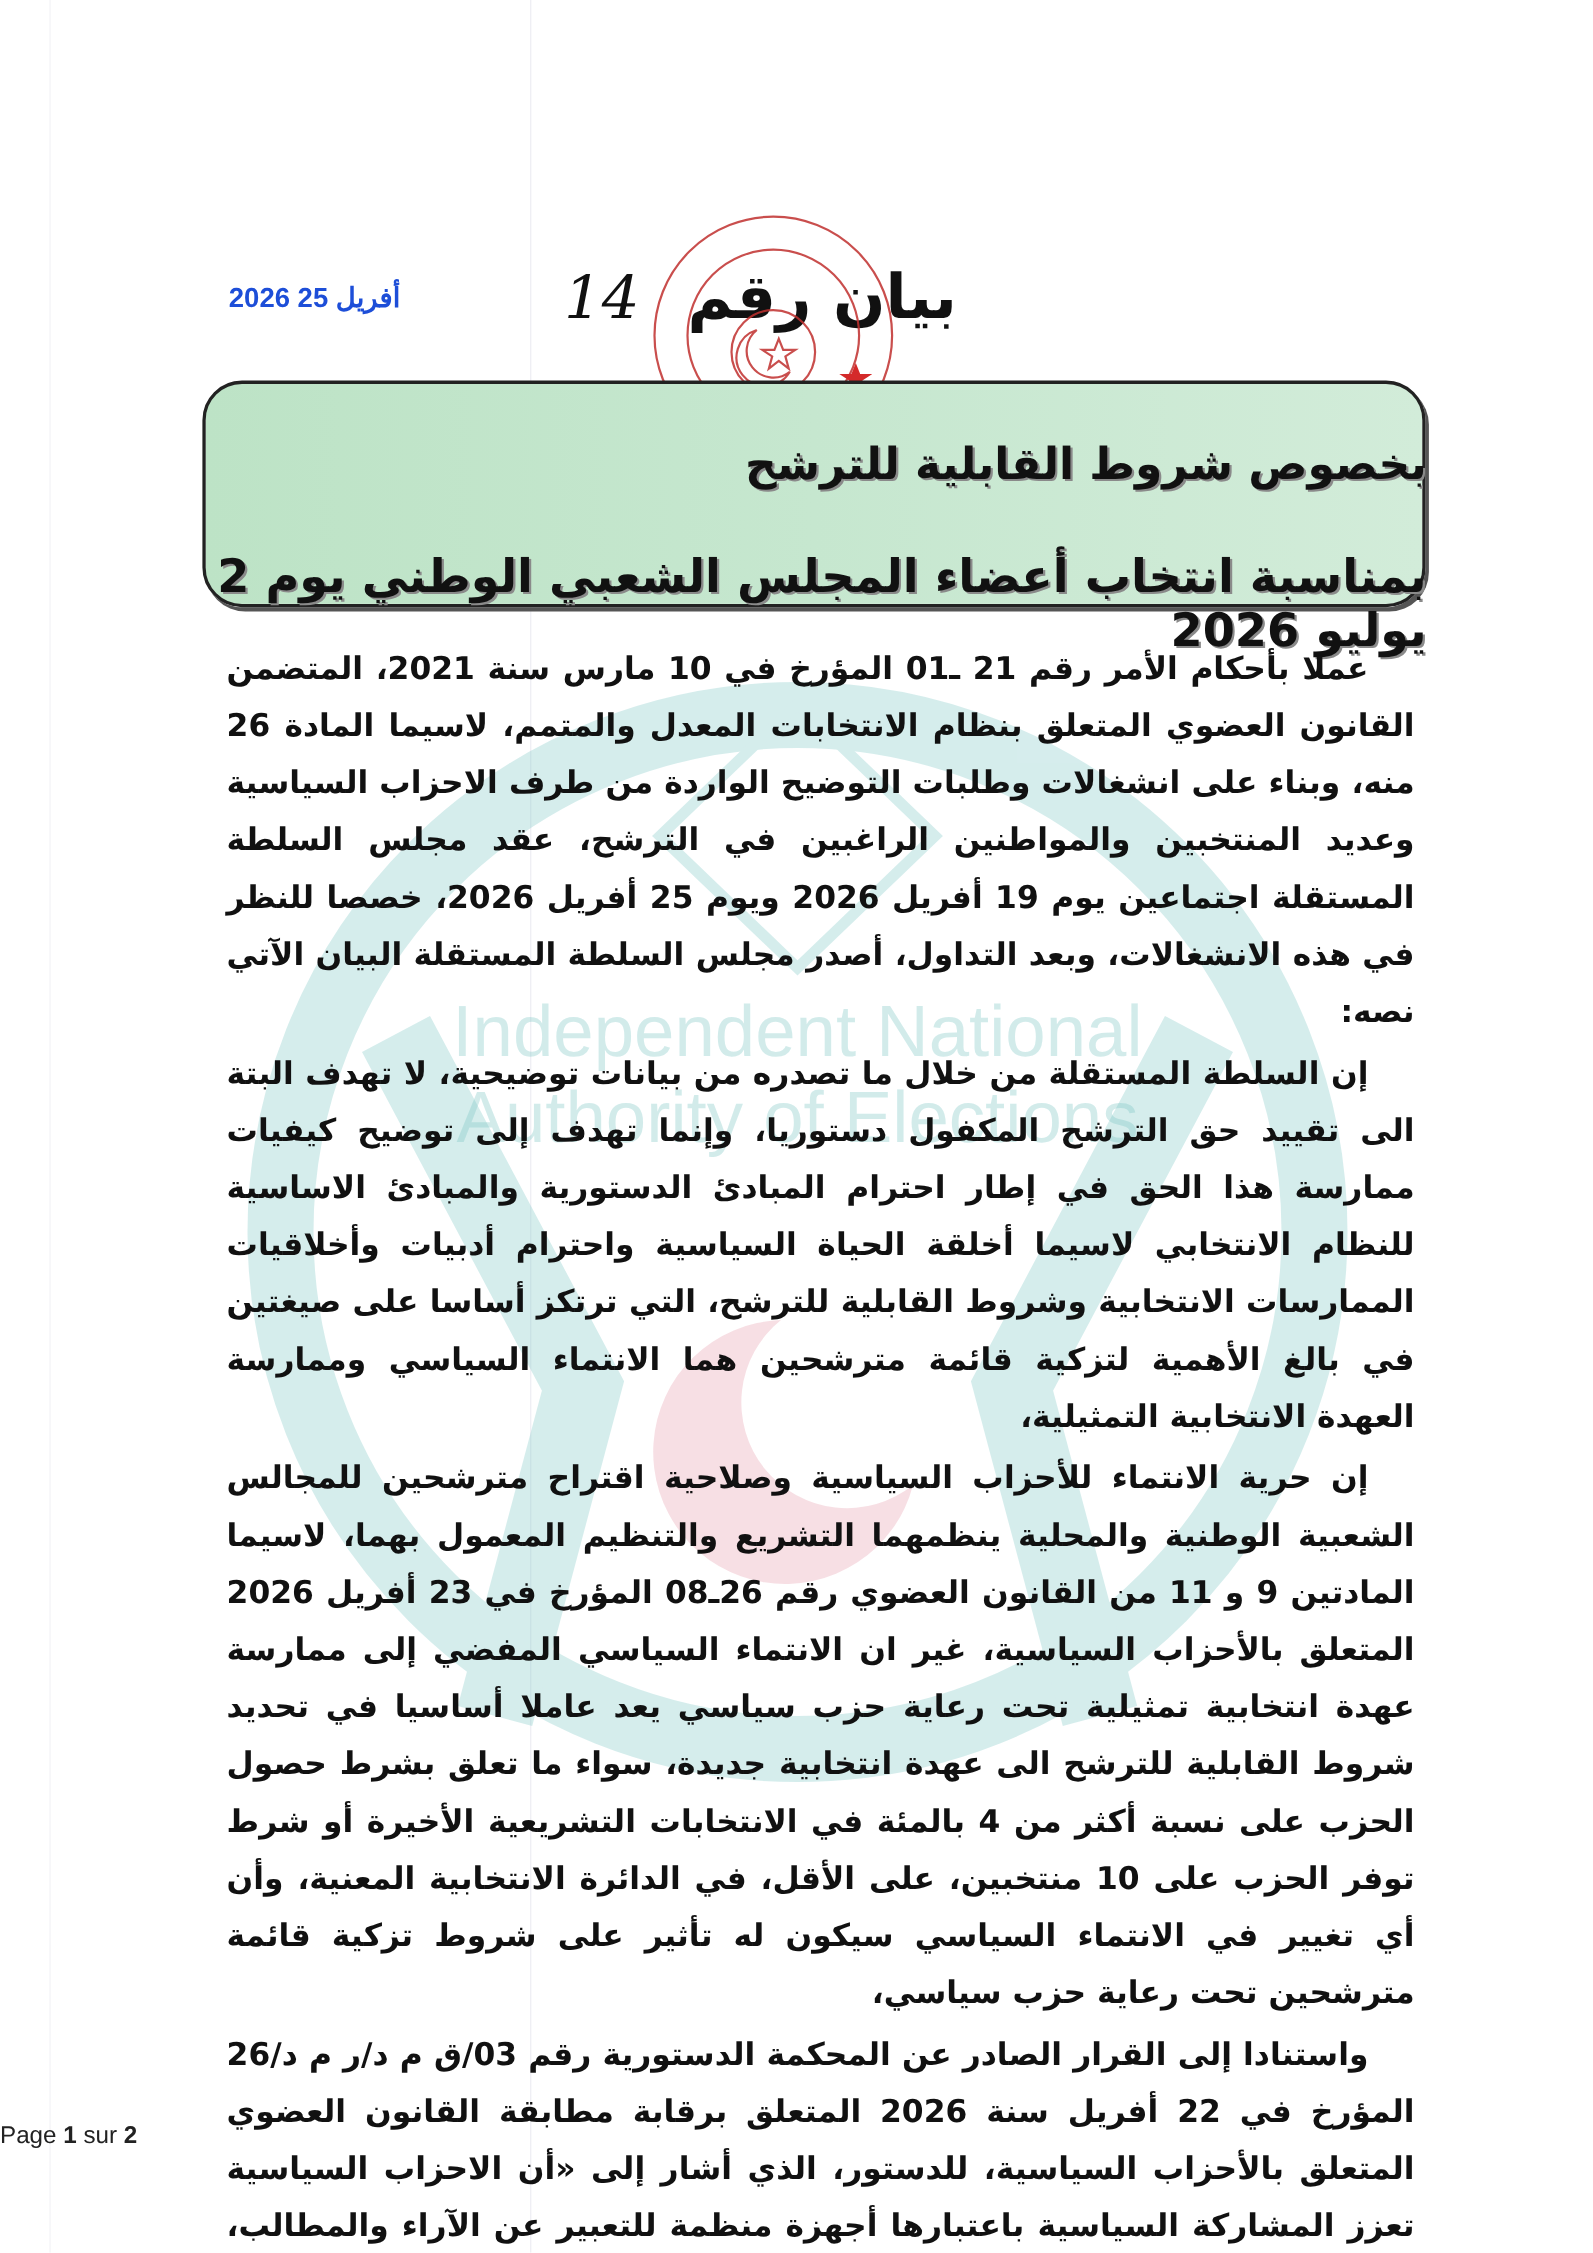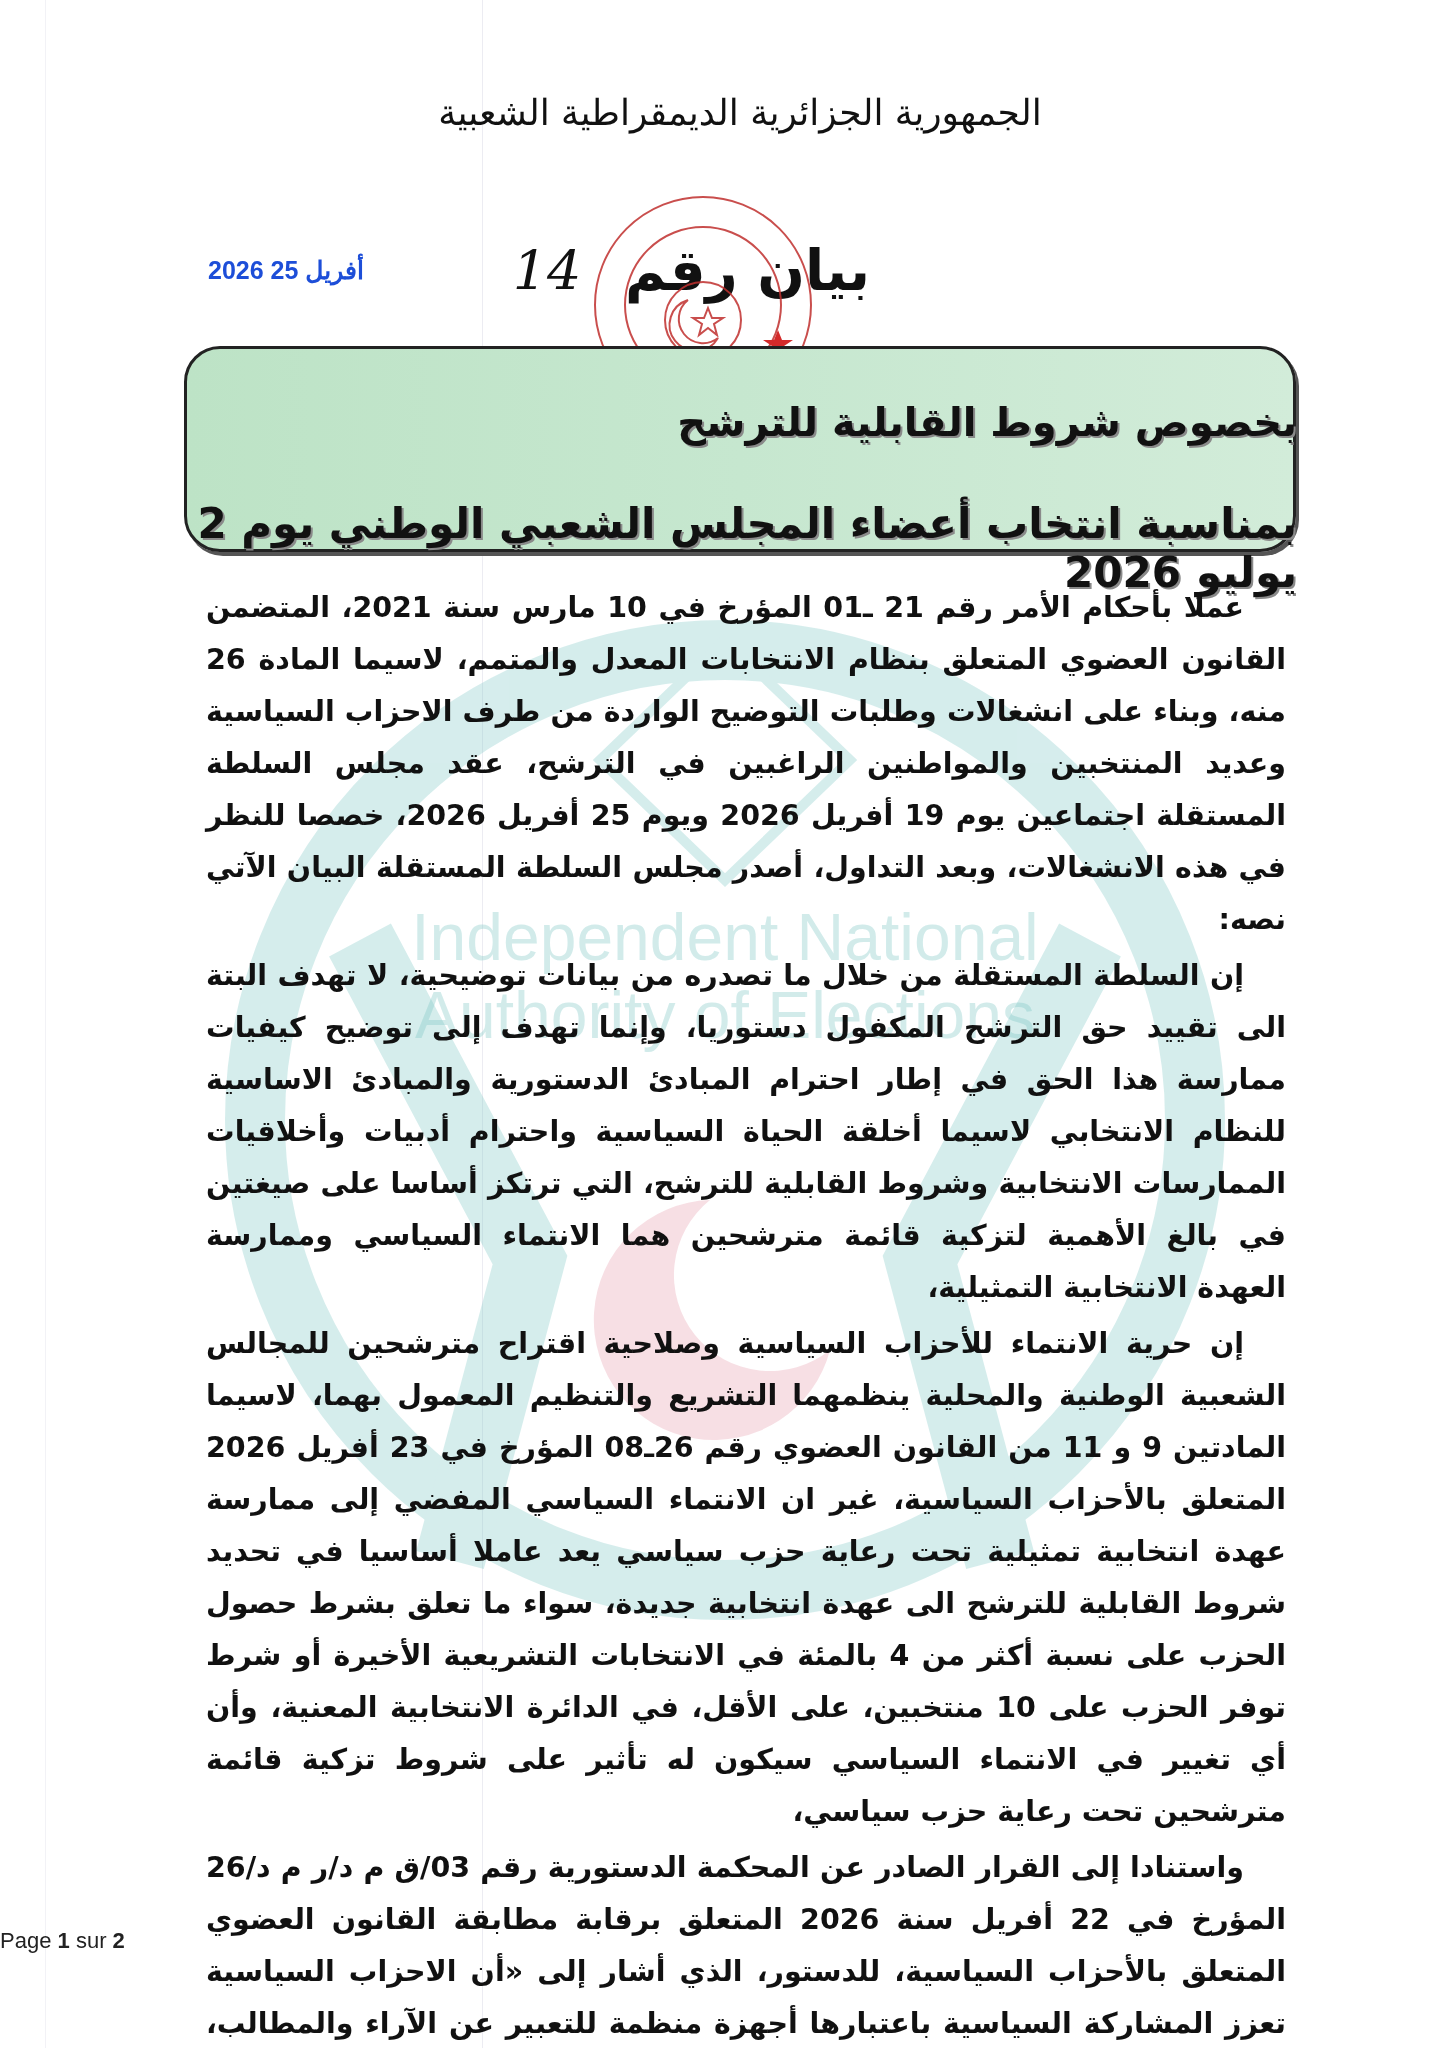--- a/index.html
+++ b/index.html
@@ -84,21 +84,20 @@
       <path d="M940 380 L770 700 L850 1000" stroke-width="70"></path>
       <path d="M575 80 L700 200 L575 320 L450 200 Z" stroke-width="10"></path>
     </g>
     <g opacity="0.35">
       <path d="M560 640 a120 120 0 1 0 120 150 a95 95 0 1 1 -120 -150 Z" fill="#e9a3b3"></path>
     </g>
     <text x="575" y="400" text-anchor="middle" font-family="Liberation Sans, sans-serif" font-size="66" fill="#7fc8c6" opacity="0.35">Independent National</text>
     <text x="575" y="478" text-anchor="middle" font-family="Liberation Sans, sans-serif" font-size="66" fill="#7fc8c6" opacity="0.35">Authority of Elections</text>
   </svg>
 
-  <div class="header-line hdr1">الجمهورية الجزائرية الديمقراطية الشعبية</div>
 
   <div class="stamp-date">2026 أفريل 25</div>
 
   <div class="statement-no">
     <span>بيان رقم</span>
     <span class="num">14</span>
   </div>
 
   <svg class="seal" viewBox="0 0 230 230">
     <g fill="none" stroke="#c0302e" stroke-width="2" opacity="0.85">

